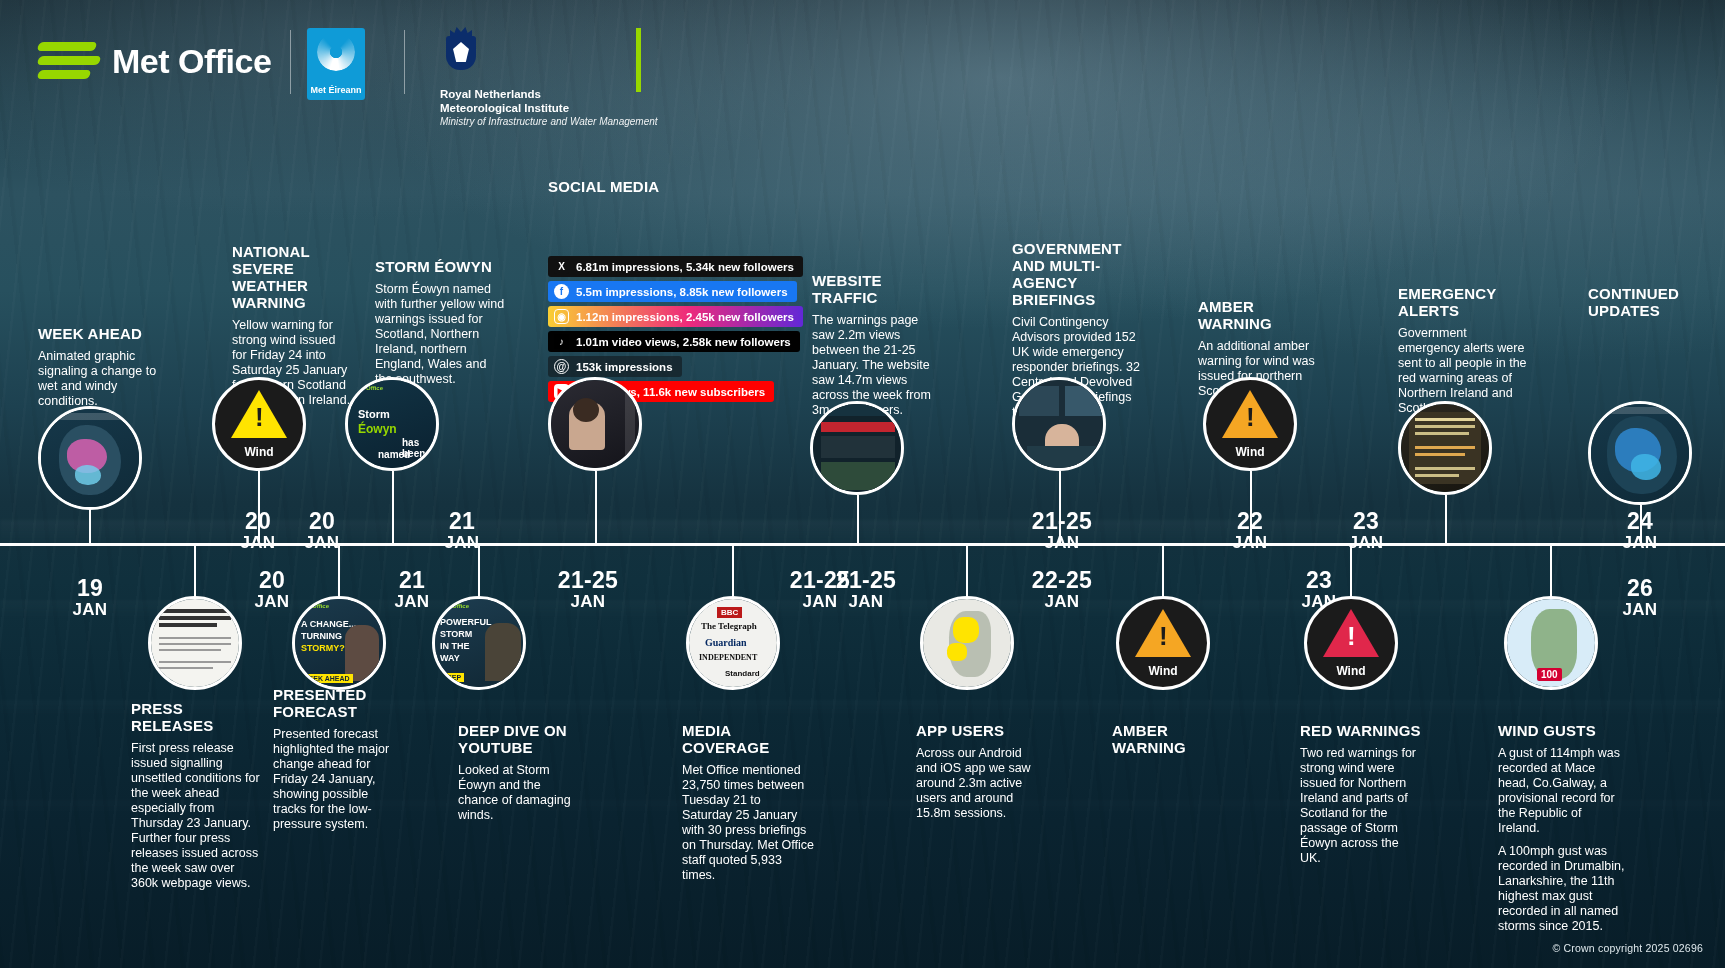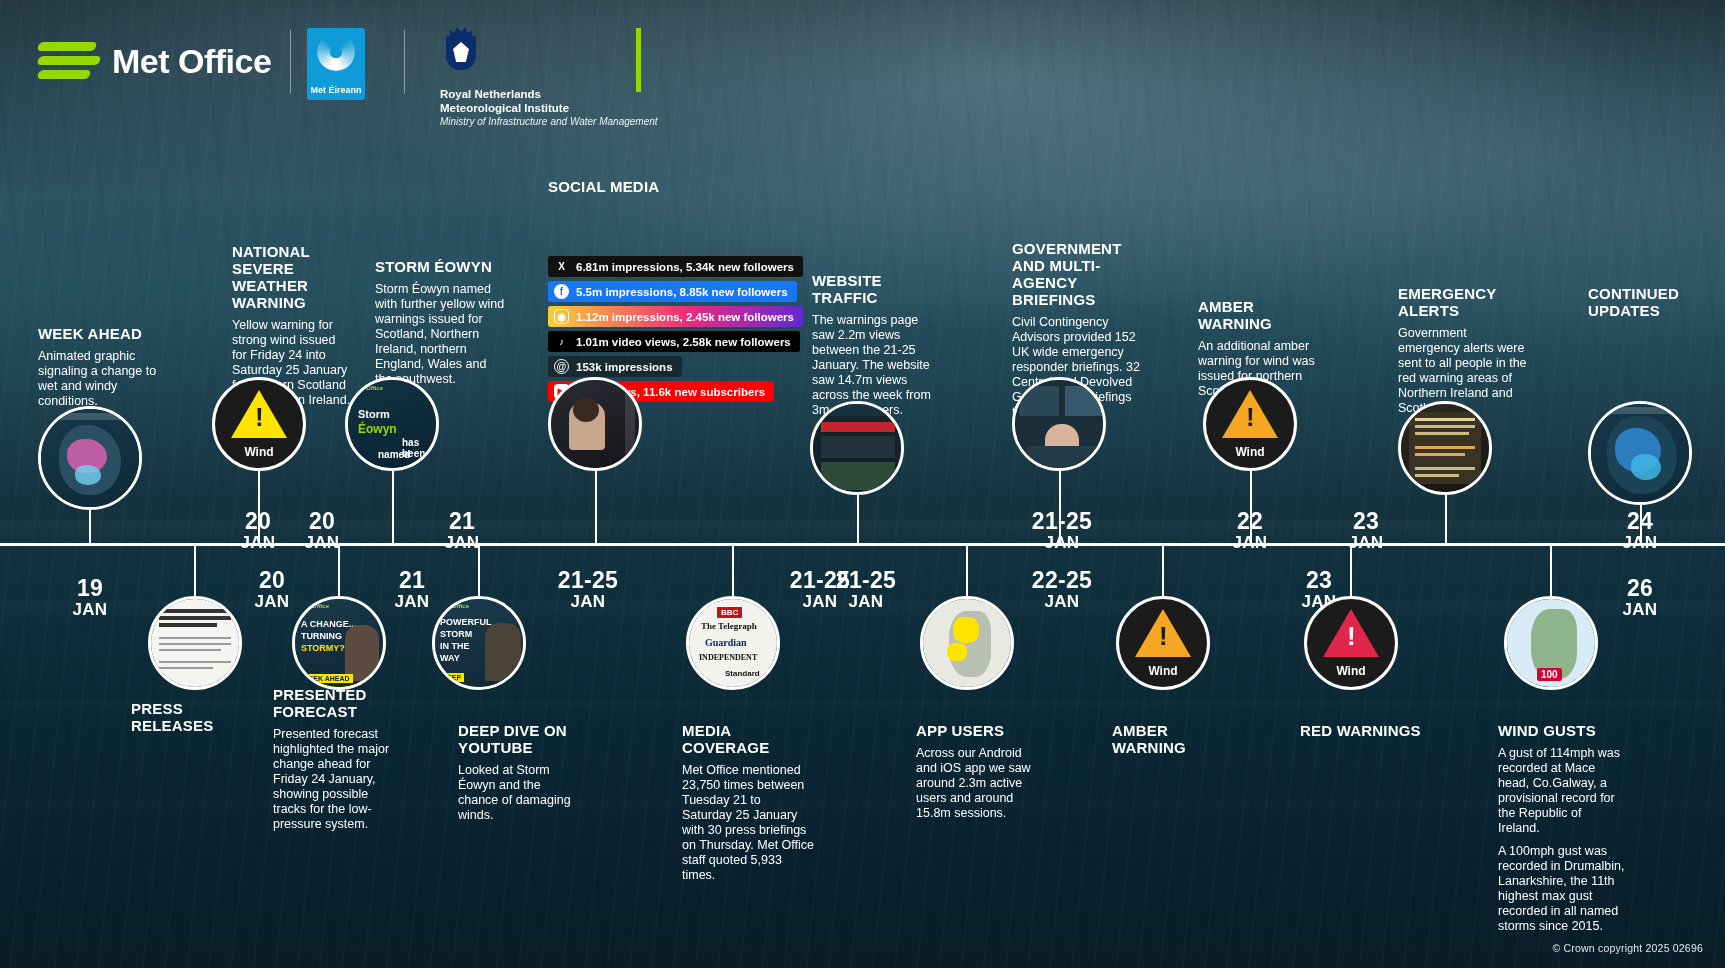--- a/index.html
+++ b/index.html
@@ -408,20 +408,21 @@
     <div style="position:absolute;left:8px;top:24px;right:22px;height:4px;background:#333;"></div>
     <div style="position:absolute;left:8px;top:38px;right:8px;height:2px;background:#9a9a9a;"></div>
     <div style="position:absolute;left:8px;top:44px;right:8px;height:2px;background:#9a9a9a;"></div>
     <div style="position:absolute;left:8px;top:50px;right:18px;height:2px;background:#9a9a9a;"></div>
     <div style="position:absolute;left:8px;top:62px;right:8px;height:2px;background:#9a9a9a;"></div>
     <div style="position:absolute;left:8px;top:68px;right:26px;height:2px;background:#9a9a9a;"></div>
   </div>
 </div>
 <div class="block" style="left:131px; top:700px; width:130px;">
   <h3>PRESS RELEASES</h3>
+  <p>First press release issued signalling unsettled conditions for the week ahead especially from Thursday 23 January. Further four press releases issued across the week saw over 360k webpage views.</p>
 </div>
 
 <div class="stem" style="left:338px; top:546px; height:50px;"></div>
 <div class="bubble" style="left:292px; top:596px; width:94px; height:94px;">
   <div class="art" style="background:linear-gradient(160deg,#1b3a4c,#0f2533);">
     <div style="position:absolute;left:5px;top:4px;font-size:6px;color:#9adf2f;font-weight:bold">Met Office</div>
     <div class="mini-txt" style="left:6px;top:20px;font-size:9px;">A CHANGE...</div>
     <div class="mini-txt" style="left:6px;top:32px;font-size:9px;">TURNING</div>
     <div class="mini-txt" style="left:6px;top:44px;font-size:9px;color:#ffe400;">STORMY?</div>
     <div style="position:absolute;right:4px;top:26px;width:34px;height:56px;background:#5d4b42;border-radius:14px 14px 0 0;"></div>
@@ -511,20 +512,21 @@
 
 <div class="stem" style="left:1350px; top:546px; height:50px;"></div>
 <div class="bubble warn-bubble" style="left:1304px; top:596px; width:94px; height:94px;">
   <div class="tri tri-red">
       <div class="bang" style="color:#fff">!</div>
     </div>
   <div class="warn-label">Wind</div>
 </div>
 <div class="block" style="left:1300px; top:722px; width:122px;">
   <h3>RED WARNINGS</h3>
+  <p>Two red warnings for strong wind were issued for Northern Ireland and parts of Scotland for the passage of Storm Éowyn across the UK.</p>
 </div>
 
 <div class="stem" style="left:1550px; top:546px; height:50px;"></div>
 <div class="bubble" style="left:1504px; top:596px; width:94px; height:94px;">
   <div class="art" style="background:#d8ecf8;">
     <div style="position:absolute;left:24px;top:10px;width:46px;height:70px;background:#8fb38a;border-radius:40% 30% 38% 42%;"></div>
     <div style="position:absolute;left:30px;top:44px;background:#d40032;color:#fff;font-size:10px;font-weight:bold;padding:1px 4px;border-radius:2px;margin-top:25px;">100</div>
   </div>
 </div>
 <div class="block" style="left:1498px; top:722px; width:128px;">

